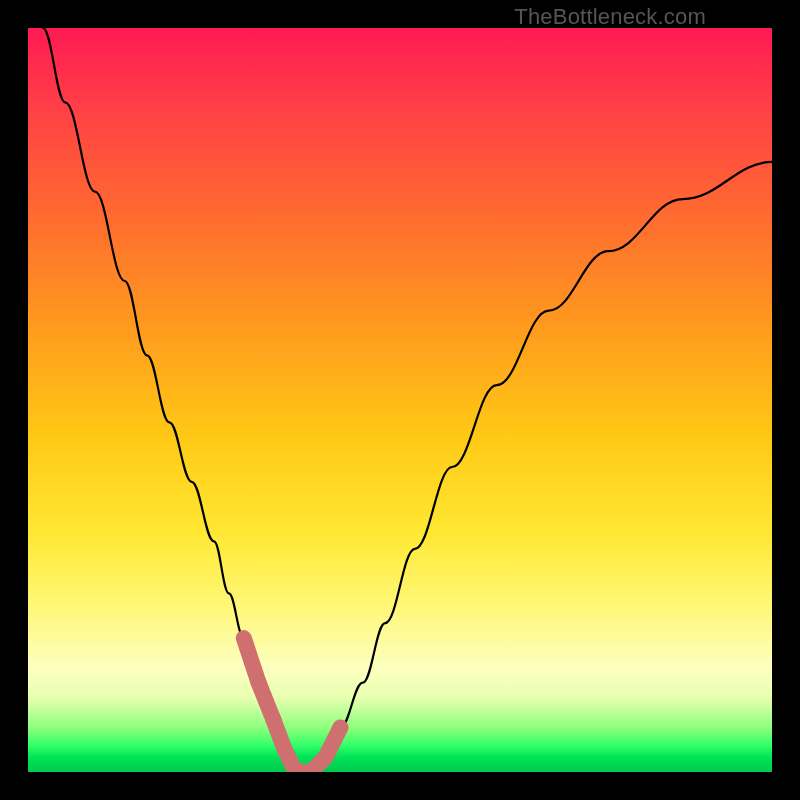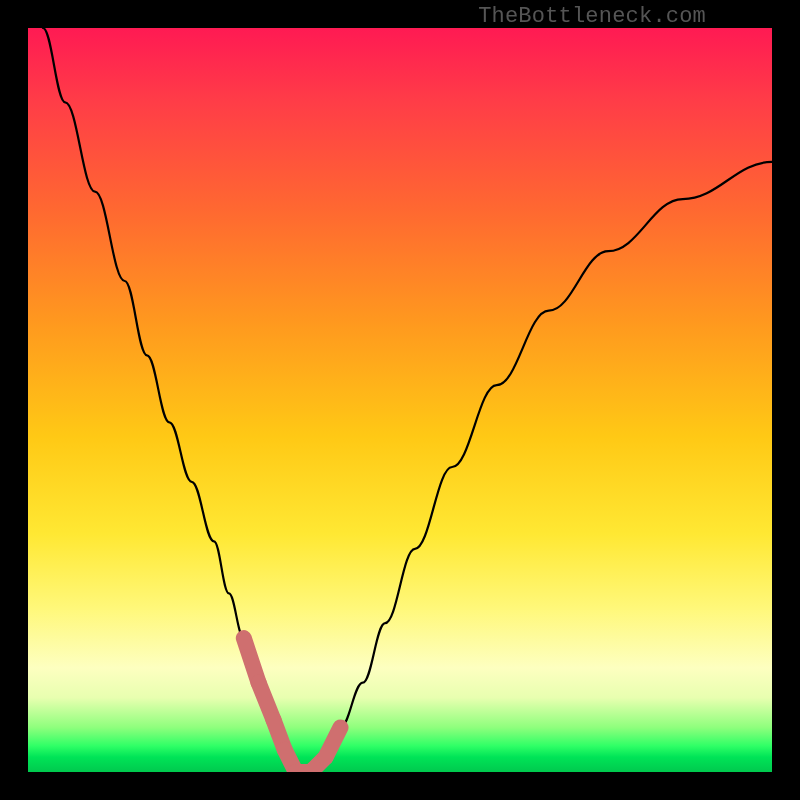--- a/index.html
+++ b/index.html
@@ -9,21 +9,20 @@
     height: 800px;
     overflow: hidden;
     background: #000;
     font-family: Arial, Helvetica, sans-serif;
   }
   .frame {
     position: absolute;
     left: 0; top: 0;
     width: 716px; height: 800px;
     background: #000;
-    font-family: Liberation Mono, monospace;
   }
   .plot {
     position: absolute;
     left: 28px;
     top: 28px;
     width: 744px;
     height: 744px;
     
     background: linear-gradient(
       to bottom,

